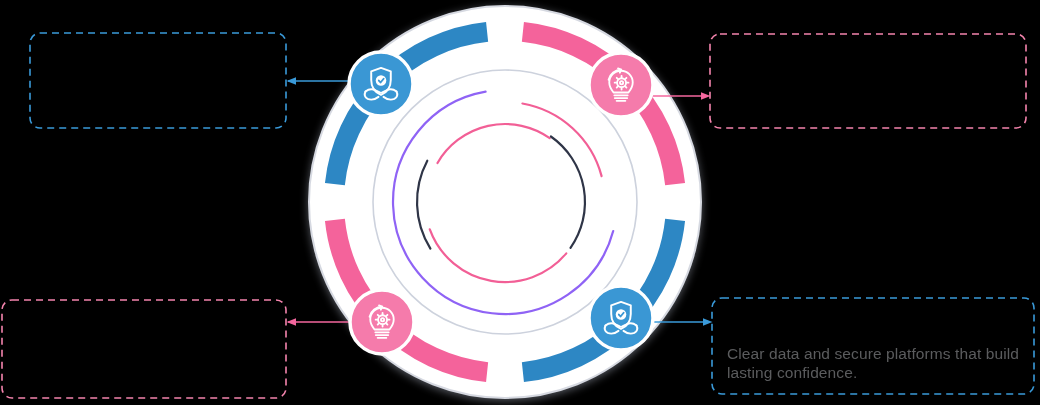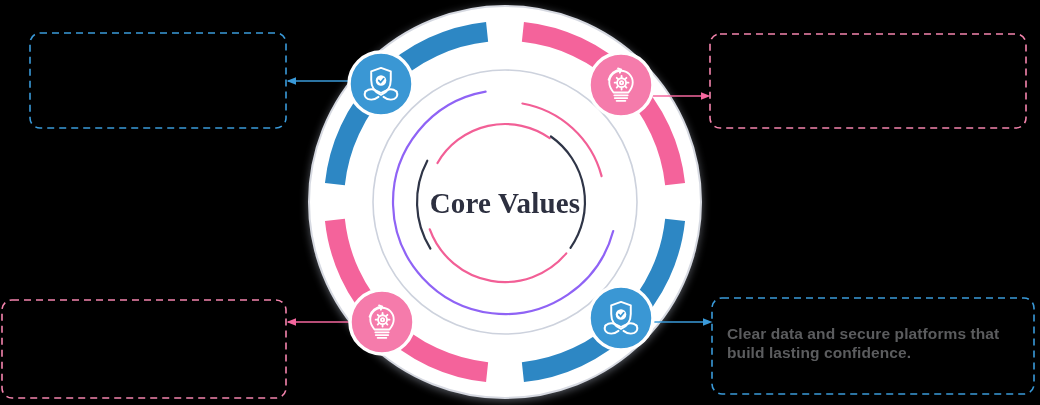--- a/index.html
+++ b/index.html
@@ -11,21 +11,21 @@
   .center-title{
     position:absolute;left:505px;top:203px;transform:translate(-50%,-50%);
     font-family:"Liberation Serif","DejaVu Serif",serif;
     font-size:29px;font-weight:700;color:#2d3040;white-space:nowrap;letter-spacing:.2px;
   }
   .callout-text{
     position:absolute;color:#5b5c5e;font-size:15.5px;line-height:19px;
     font-weight:400;letter-spacing:.1px;
   }
   .callout-text.tr{left:727px;top:79px;width:300px;}
-  .callout-text.br{left:727px;top:324px;width:305px;font-weight:bold;}
+  .callout-text.br{left:727px;top:344px;width:305px;}
   .callout-text.tl{left:46px;top:70px;width:225px;}
   .callout-text.bl{left:20px;top:335px;width:250px;}
 </style>
 </head>
 <body>
 
 <div class="stage">
 
   <svg class="overlay" viewBox="0 0 1040 405">
     <defs>
@@ -106,15 +106,14 @@
     <rect x="30" y="33" width="256" height="95" rx="10" fill="none" stroke="#3a9ad9" stroke-width="1.6" stroke-dasharray="7 5"></rect>
     <rect x="710" y="34" width="316" height="94" rx="10" fill="none" stroke="#f484ad" stroke-width="1.6" stroke-dasharray="7 5"></rect>
     <rect x="2" y="300" width="284" height="98" rx="10" fill="none" stroke="#f484ad" stroke-width="1.6" stroke-dasharray="7 5"></rect>
     <rect x="712" y="298" width="322" height="96" rx="10" fill="none" stroke="#3a9ad9" stroke-width="1.6" stroke-dasharray="7 5"></rect>
   </svg>
 
   <div class="callout-text tl"></div>
   <div class="callout-text bl"></div>
   <div class="callout-text br">Clear data and secure platforms that build lasting confidence.</div>
 
-  <div class="center-title">Core Values</div>
 
 </div>
 
 </body></html>

